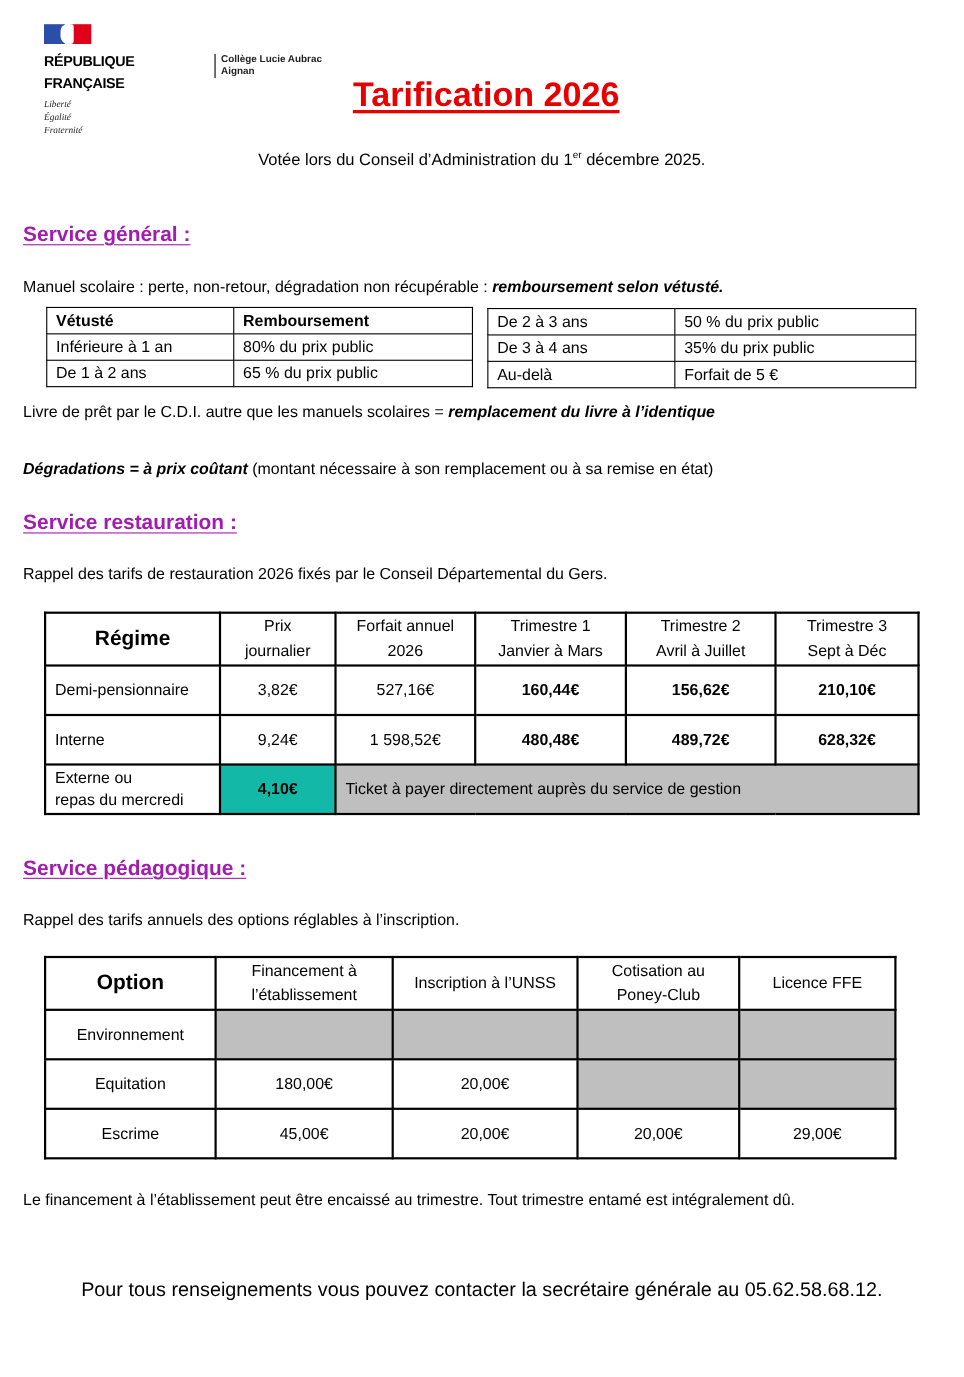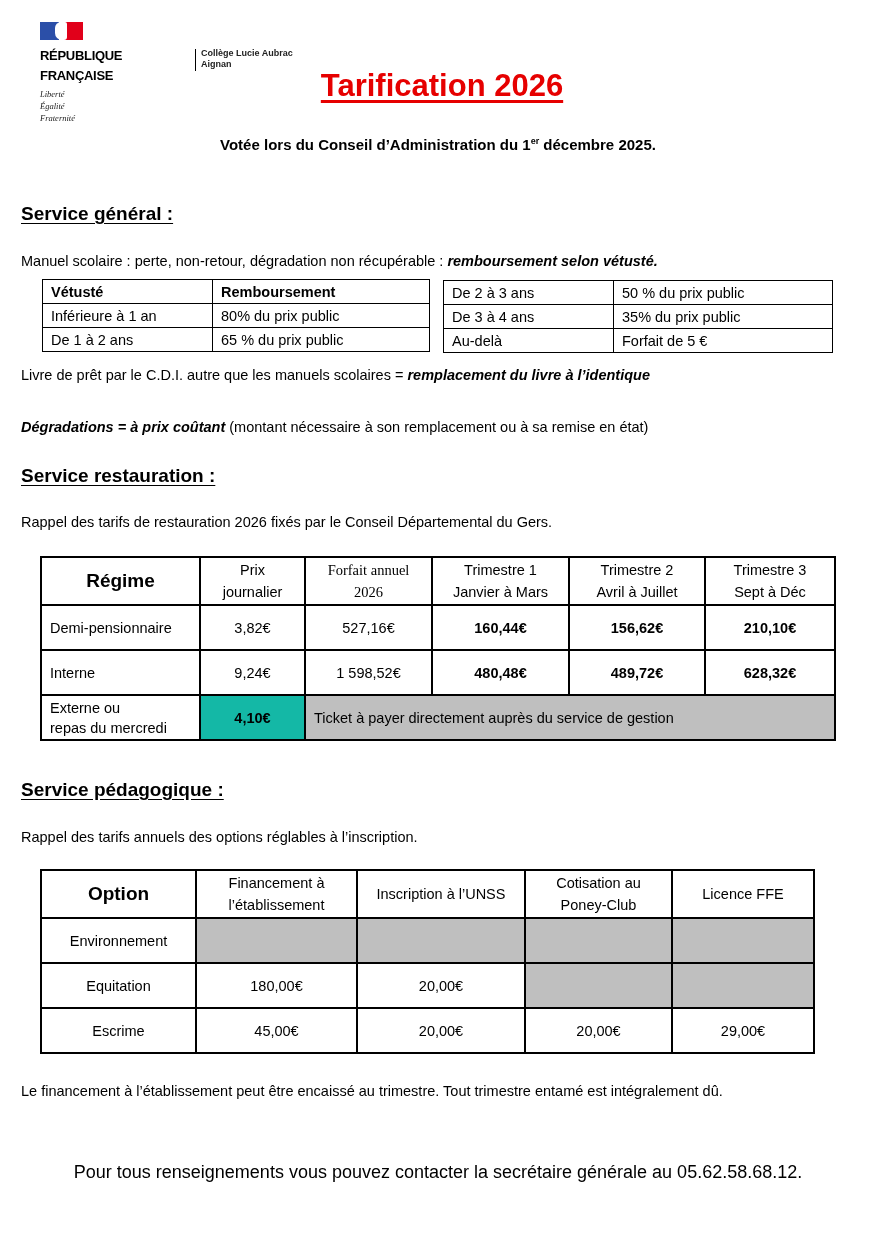--- a/index.html
+++ b/index.html
@@ -11,24 +11,24 @@
   
   .flag { left: 40px; top: 22px; width: 44px; height: 22px; }
   .flag .blue { position:absolute; left:0; top:0; width:19px; height:18px; background:#2b4fa8; }
   .flag .red { position:absolute; left:24px; top:0; width:19px; height:18px; background:#e1001a; }
   .flag .profile { position:absolute; left:15px; top:0; width:12px; height:18px; background:#fff; border-radius: 6px 2px 3px 7px; }
   .rf { left: 40px; top: 46px; font-weight: bold; font-size: 13px; line-height: 20px; letter-spacing: -0.3px; }
   .devise { left: 40px; top: 88px; font-family: "Liberation Serif", serif; font-style: italic; font-size: 8.5px; line-height: 12px; color:#222; }
   .sepbar { left: 195px; top: 49px; width: 1px; height: 22px; background:#000; }
   .college { left: 201px; top: 48px; font-size: 9px; line-height: 11px; font-weight: bold; color:#222; }
   .title { left: 0; width: 884px; top: 68px; text-align: center; color: #e60000; font-weight: bold; font-size: 31px; text-decoration: underline; text-decoration-thickness: 3px; text-underline-offset: 4px; }
-  .subtitle { left: 0; width: 876px; top: 136px; text-align: center; font-size: 15px; font-weight: bold; }
+  .subtitle { left: 0; width: 876px; top: 136px; text-align: center; font-size: 15px; }
   .subtitle sup { font-size: 9px; }
   
-  .h2 { left: 21px; color: #000000; font-weight: bold; font-size: 19px; text-decoration: underline; text-underline-offset: 3px; }
+  .h2 { left: 21px; color: #a21caf; font-weight: bold; font-size: 19px; text-decoration: underline; text-underline-offset: 3px; }
   .para { left: 21px; font-size: 14.5px; white-space: nowrap; }
   .para b { font-weight: bold; font-style: italic; }
   
   table { border-collapse: collapse; position: absolute; }
   .t-small td { border: 1px solid #000; height: 23px; padding: 0 8px; font-size: 14.5px; }
   .t-small .head td { font-weight: bold; }
   .t-big td { border: 2px solid #000; text-align: center; font-size: 14.5px; line-height: 22px; }
   .t-big .head td { height: 42px; }
   .t-big .row td { height: 41px; }
   .t-big td.left { text-align: left; padding-left: 8px; }
@@ -108,21 +108,21 @@
 <div class="abs para" style="top:514px;">Rappel des tarifs de restauration 2026 fixés par le Conseil Départemental du Gers.</div>
 
 <table class="t-big" style="left:40px; top:556px; width:796px;">
   <tbody>
       <tr class="head">
     <td class="big" style="width:155px;">Régime</td>
     <td style="width:101px;">
           <div>Prix</div>
           <div>journalier</div>
         </td>
-    <td style="width:123px;font-family:Liberation Serif, serif;">
+    <td style="width:123px;">
           <div>Forfait annuel</div>
           <div>2026</div>
         </td>
     <td style="width:133px;">
           <div>Trimestre 1</div>
           <div>Janvier à Mars</div>
         </td>
     <td style="width:132px;">
           <div>Trimestre 2</div>
           <div>Avril à Juillet</div>

